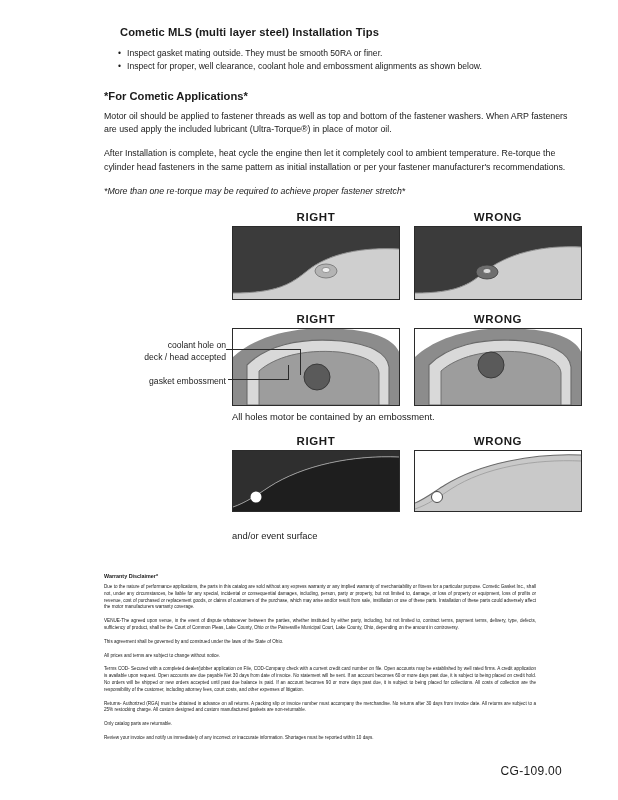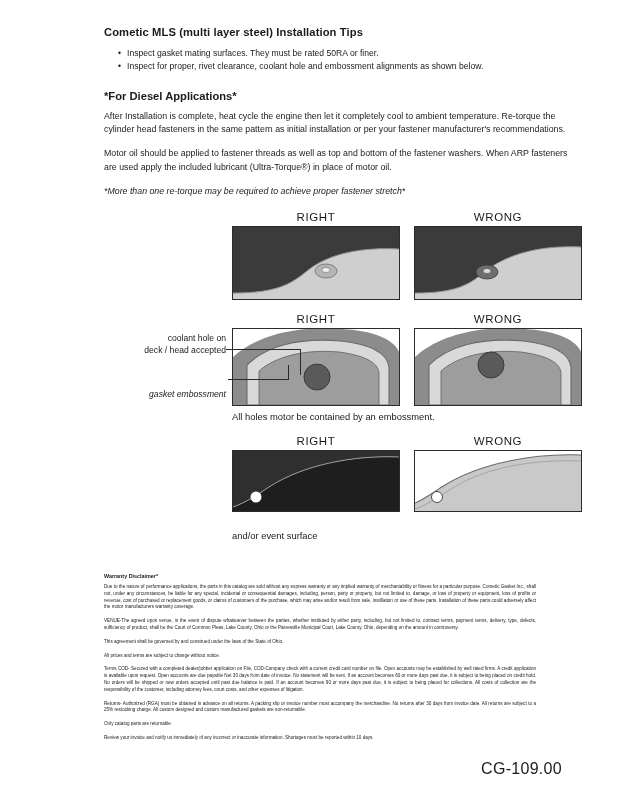--- a/index.html
+++ b/index.html
@@ -18,21 +18,21 @@
   }
   .page {
     position: relative;
     width: 618px;
     height: 800px;
     padding: 26px 46px 10px 104px;
   }
   h1.title {
     font-size: 11.2px;
     font-weight: bold;
-    margin: 0 0 9px 0;
+    margin: 0 0 9px 16px;
     letter-spacing: 0.1px;
   }
   ul.bullets {
     list-style: none;
     margin: 0;
     padding: 0;
   }
   ul.bullets > li {
     font-size: 8.6px;
     line-height: 1.52;
@@ -81,21 +81,21 @@
   .figs {
     margin-top: 13px;
     position: relative;
   }
   .figrow {
     display: flex;
     justify-content: flex-start;
     gap: 14px;
     margin-left: 128px;
   }
-  .figcell { width: 184px; }
+  .figcell { width: 184px; font-weight: bold; }
   .figlabel {
     text-align: center;
     font-size: 11.5px;
     letter-spacing: 0.6px;
     margin-bottom: 3px;
   }
   .figbox {
     width: 168px;
     height: 74px;
     border: 1px solid #2b2b2b;
@@ -108,20 +108,21 @@
     font-size: 9.4px;
     margin: 5px 0 0 128px;
   }
   .capt.two { line-height: 1.35; }
 
   .annot {
     position: absolute;
     font-size: 8.6px;
     text-align: right;
     line-height: 1.35;
+    margin-top: 7px;
   }
   .leader {
     position: absolute;
     height: 1px;
     background: #2b2b2b;
   }
   .leader.v {
     width: 1px;
     height: auto;
   }
@@ -141,41 +142,41 @@
   .warranty p {
     font-size: 4.6px;
     line-height: 1.48;
     margin: 0 0 7px 0;
     text-align: justify;
   }
   .docnum {
     position: absolute;
     right: 56px;
     bottom: 22px;
-    font-size: 16px;
+    font-size: 12px;
     letter-spacing: 0.3px;
     text-align: center;
   }
 </style>
 </head>
 <body>
 
 <div class="page">
 
   <h1 class="title">Cometic MLS (multi layer steel) Installation Tips</h1>
 
   <ul class="sub">
-    <li>Inspect gasket mating surfaces.  They must be rated 50RA or finer.</li>
-    <li>Inspect for proper, rivet clearance, coolant hole and embossment alignments as shown below.</li>
+    <li>Inspect gasket mating outside.  They must be smooth 50RA or finer.</li>
+    <li>Inspect for proper, well clearance, coolant hole and embossment alignments as shown below.</li>
   </ul>
 
-  <h2 class="subtitle">*For Diesel Applications*</h2>
-
+  <h2 class="subtitle">*For Cometic Applications*</h2>
+
+  <p class="para">Motor oil should be applied to fastener threads as well as top and bottom of the fastener washers. When ARP fasteners are used apply the included lubricant (Ultra-Torque®) in place of motor oil.</p>
   <p class="para">After Installation is complete, heat cycle the engine then let it completely cool to ambient temperature. Re-torque the cylinder head fasteners in the same pattern as initial installation or per your fastener manufacturer's recommendations.</p>
-  <p class="para">Motor oil should be applied to fastener threads as well as top and bottom of the fastener washers. When ARP fasteners are used apply the included lubricant (Ultra-Torque®) in place of motor oil.</p>
   <p class="para last">*More than one re-torque may be required to achieve proper fastener stretch*</p>
 
   <div class="figs">
 
     <div class="figrow">
       <div class="figcell">
         <div class="figlabel">RIGHT</div>
         <div class="figbox">
           <svg width="166" height="72" viewBox="0 0 166 72">
             <rect x="0" y="0" width="166" height="72" fill="#ffffff"></rect>
@@ -230,21 +231,21 @@
         </div>
       </div>
 
       <div class="annot" style="left:6px; top:20px; width:116px;">
         <span>coolant hole on</span><br>
         <span>deck / head accepted</span>
       </div>
       <div class="leader" style="left:122px; top:36px; width:74px;"></div>
       <div class="leader v" style="left:196px; top:36px; height:26px;"></div>
 
-      <div class="annot" style="left:6px; top:76px; width:116px;font-style:italic;">
+      <div class="annot" style="left:6px; top:56px; width:116px;">
         <span>gasket embossment</span>
       </div>
       <div class="leader" style="left:124px; top:66px; width:60px;"></div>
       <div class="leader v" style="left:184px; top:52px; height:15px;"></div>
     </div>
     <div class="capt">All holes motor be contained by an embossment.</div>
 
     <div class="figrow" style="margin-top:13px;">
       <div class="figcell">
         <div class="figlabel">RIGHT</div>

